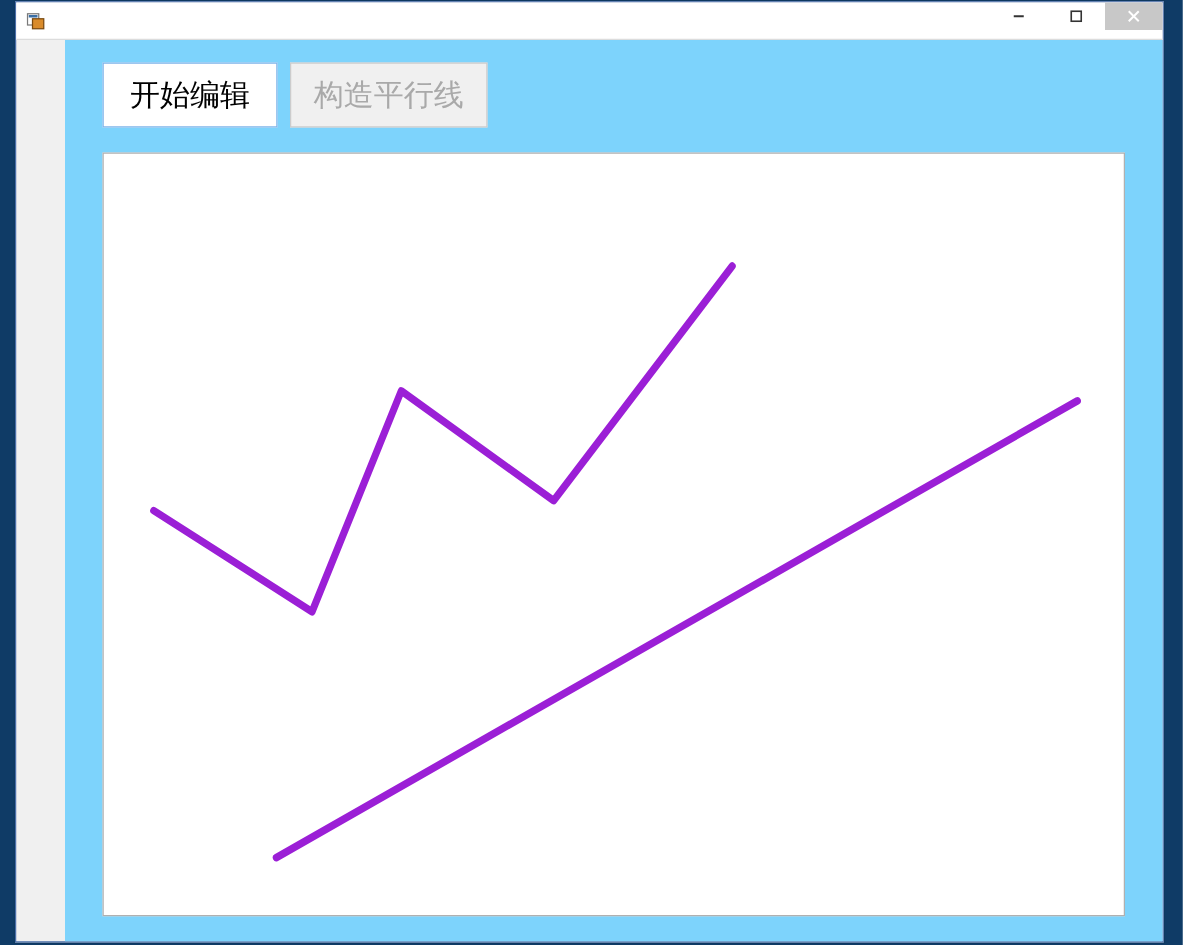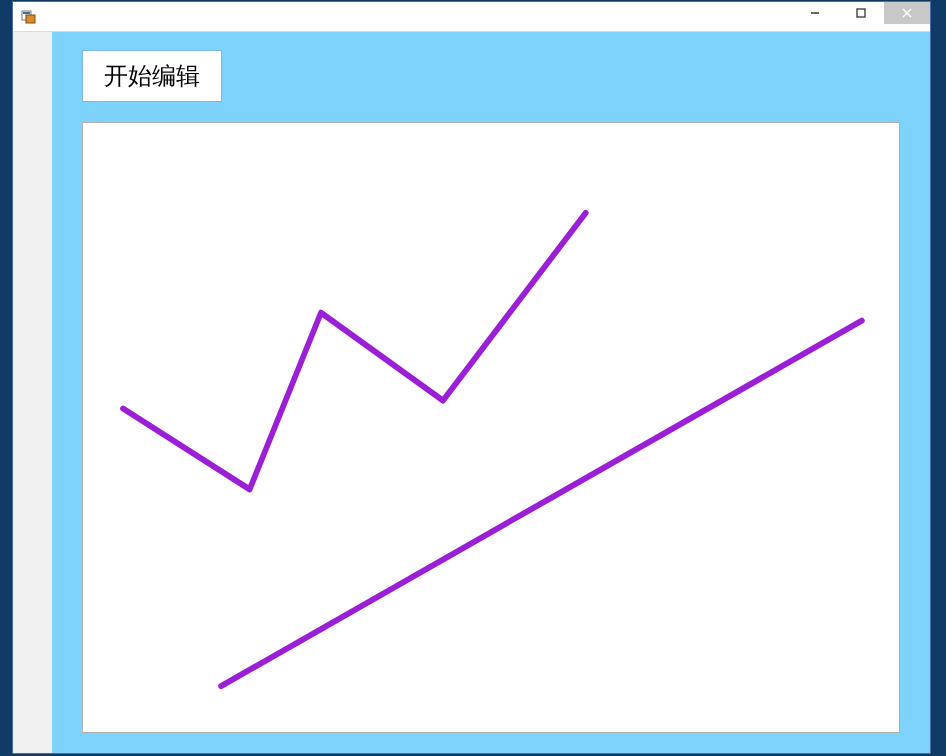--- a/index.html
+++ b/index.html
@@ -140,20 +140,21 @@
           <line x1="9" y1="1" x2="1" y2="9" stroke="#fff" stroke-width="1.5"></line>
         </svg>
       </div>
     </div>
   </div>
 
   <div class="client-area">
 
     <div class="toolbar">
       <div class="tool-btn active">开始编辑</div>
+      <div class="tool-btn">构造平行线</div>
     </div>
 
     <div class="canvas-frame">
       <svg class="drawing-svg" viewBox="0 0 857 610" preserveAspectRatio="none">
         <polyline fill="none" stroke="#9b1fd6" stroke-width="6" stroke-linecap="round" stroke-linejoin="round" points="42,286 175,367 250,190 378,278 528,90"></polyline>
         <polyline fill="none" stroke="#9b1fd6" stroke-width="6" stroke-linecap="round" stroke-linejoin="round" points="145,564 818,198"></polyline>
       </svg>
     </div>
 
   </div>

